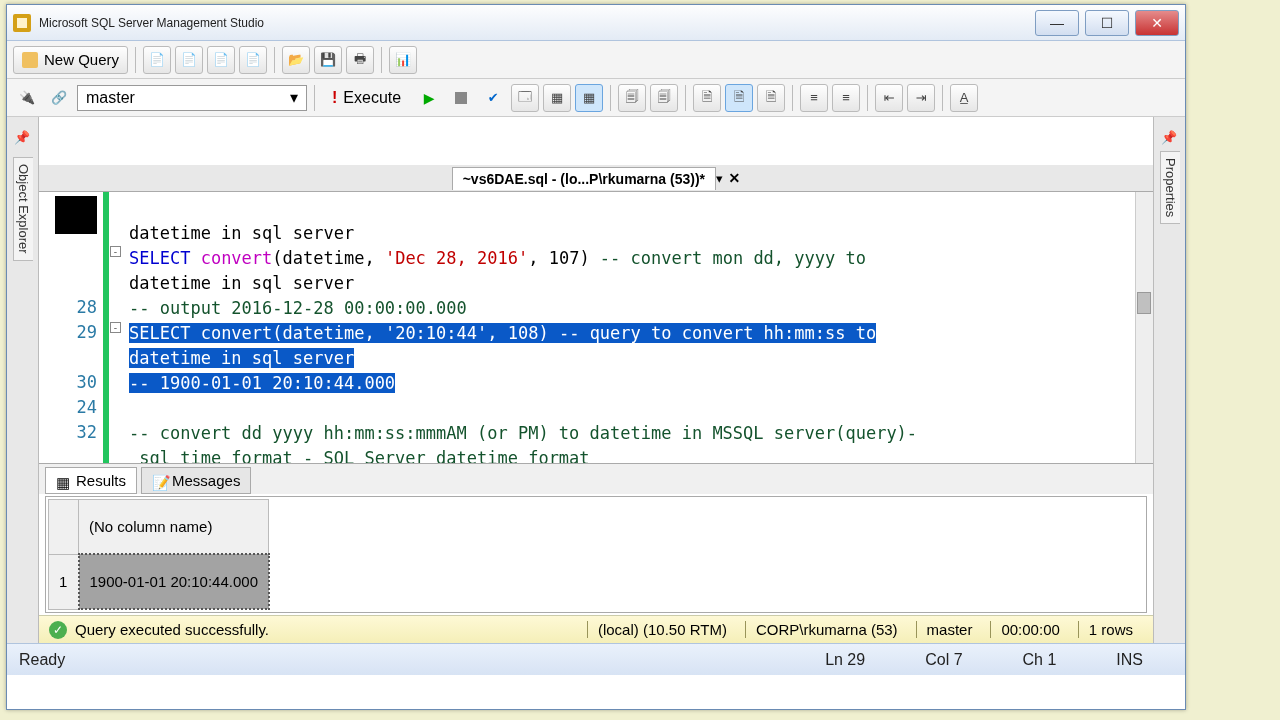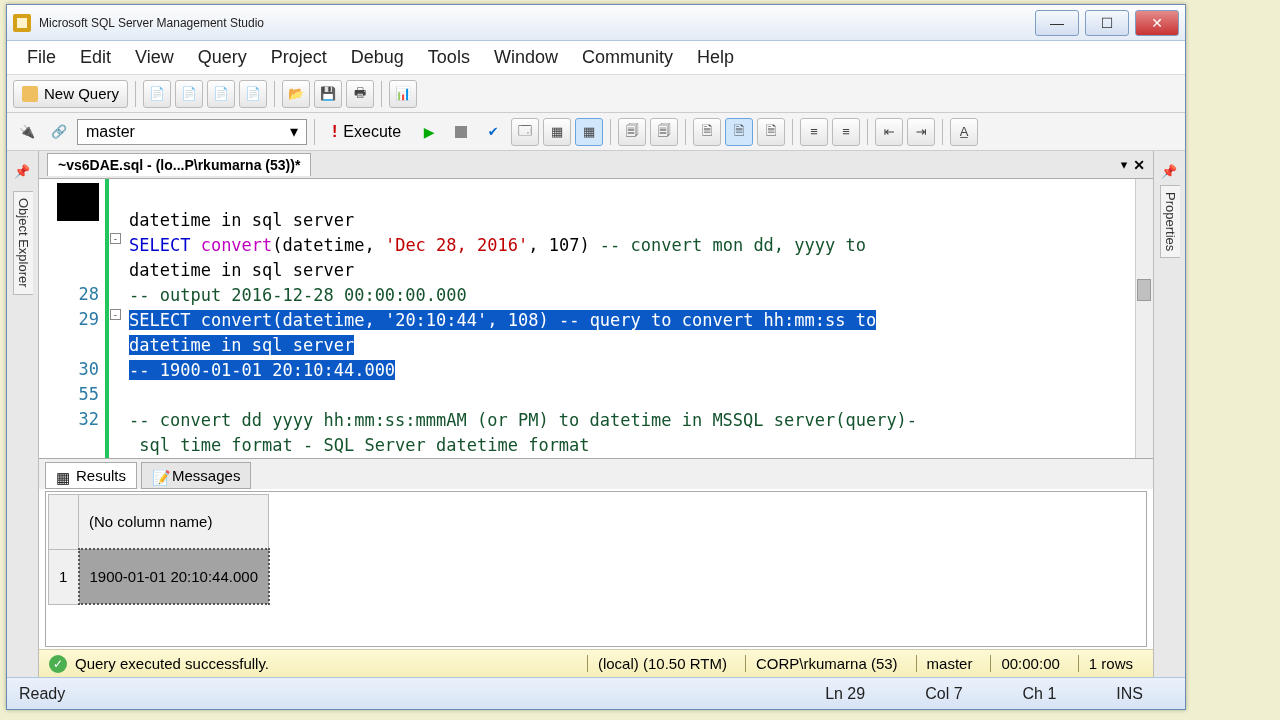--- a/index.html
+++ b/index.html
@@ -24,24 +24,24 @@
 .db-dd { display:flex; align-items:center; width:230px; height:26px; background:#fff; border:1px solid #999; padding:0 8px; font-size:16px; justify-content:space-between; }
 .exec { display:flex; align-items:center; padding:0 10px; height:28px; gap:6px; font-size:16px; }
 .exec-icon { color:#c00; font-weight:bold; }
 .play { color:#0a0; font-size:14px; }
 .stop { width:12px; height:12px; background:#888; }
 .body-area { display:flex; height: calc(100% - 36px - 34px - 38px - 38px - 32px); }
 .left-rail { width:32px; background:#e8e8e8; border-right:1px solid #bbb; display:flex; flex-direction:column; align-items:center; padding-top:6px; gap:6px; }
 .vert-tab { writing-mode: vertical-rl; font-size:13px; color:#333; padding:6px 2px; background:#f4f4f4; border:1px solid #bbb; border-right:none; }
 .right-rail { width:32px; background:#e8e8e8; border-left:1px solid #bbb; display:flex; flex-direction:column; align-items:center; padding-top:6px; }
 .center { flex:1; display:flex; flex-direction:column; }
-.doc-tab { height:28px; background:#e8e8e8; display:flex; align-items:center; padding:0 8px; border-bottom:1px solid #aaa; justify-content:space-between; }
+.doc-tab { height:28px; background:#e8e8e8; display:flex; align-items:center; padding:0 8px; border-bottom:1px solid #aaa; justify-content:center;margin-top:48px; }
 .doc-tab-label { background:#fff; padding:3px 10px; border:1px solid #aaa; border-bottom:none; font-size:14px; font-weight:bold; }
 .editor { height: 280px; background:#fff; display:flex; position:relative; border-bottom:1px solid #aaa; overflow:hidden; }
-.gutter { width:70px; background:#fff; border-right:4px solid #22c55e; text-align:right; padding:4px 6px 0 0; font-family:Consolas,monospace; font-size:17px; color:#2a7aa5; line-height:25px; }
+.gutter { width:70px; background:#fff; border-right:6px solid #22c55e; text-align:right; padding:4px 6px 0 0; font-family:Consolas,monospace; font-size:17px; color:#2a7aa5; line-height:25px; }
 .gutter .blk { background:#000; color:#000; display:inline-block; width:42px; height:38px; margin-bottom:4px; }
 .fold { width:14px; position:relative; }
 .fold-mark { position:absolute; width:11px; height:11px; border:1px solid #888; background:#fff; left:1px; font-size:10px; line-height:9px; text-align:center; color:#666; }
 .code { flex:1; font-family:Consolas,monospace; font-size:17px; line-height:25px; padding:4px 0 0 6px; position:relative; color:#000; white-space:pre; }
 .code .kw { color:#0000d0; }
 .code .fn { color:#c000c0; }
 .code .str { color:#c00000; }
 .code .cm { color:#14532d; }
 .code .sel { background:#0a59c7; color:#fff; }
 .code .sel .kw,.code .sel .fn,.code .sel .str,.code .sel .cm { color:#fff; }
@@ -75,32 +75,20 @@
   <div class="titlebar">
     <div class="titlebar-icon"></div>
     <div class="titlebar-title">Microsoft SQL Server Management Studio</div>
     <div class="win-btns">
       <div class="win-btn">—</div>
       <div class="win-btn">☐</div>
       <div class="win-btn close">✕</div>
     </div>
   </div>
 
-  <div class="menubar">
-    <span>File</span>
-    <span>Edit</span>
-    <span>View</span>
-    <span>Query</span>
-    <span>Project</span>
-    <span>Debug</span>
-    <span>Tools</span>
-    <span>Window</span>
-    <span>Community</span>
-    <span>Help</span>
-  </div>
 
   <div class="toolbar">
     <div class="newq">
       <div class="newq-icon"></div>
       <span>New Query</span>
     </div>
     <div class="tsep"></div>
     <div class="tbtn">📄</div>
     <div class="tbtn">📄</div>
     <div class="tbtn">📄</div>
@@ -167,21 +155,21 @@
 
       <div class="editor">
         <div class="gutter">
 <span class="blk"></span>
 <div>&nbsp;</div>
 <div>&nbsp;</div>
 <div>28</div>
 <div>29</div>
 <div>&nbsp;</div>
 <div>30</div>
-<div>55</div>
+<div>24</div>
 <div>32</div>
 <div>&nbsp;</div>
 <div>33</div>
         </div>
         <div class="fold">
           <div class="fold-mark" style="top:54px;">-</div>
           <div class="fold-mark" style="top:130px;">-</div>
         </div>
         <div class="code">
 <span>datetime in sql server</span>

